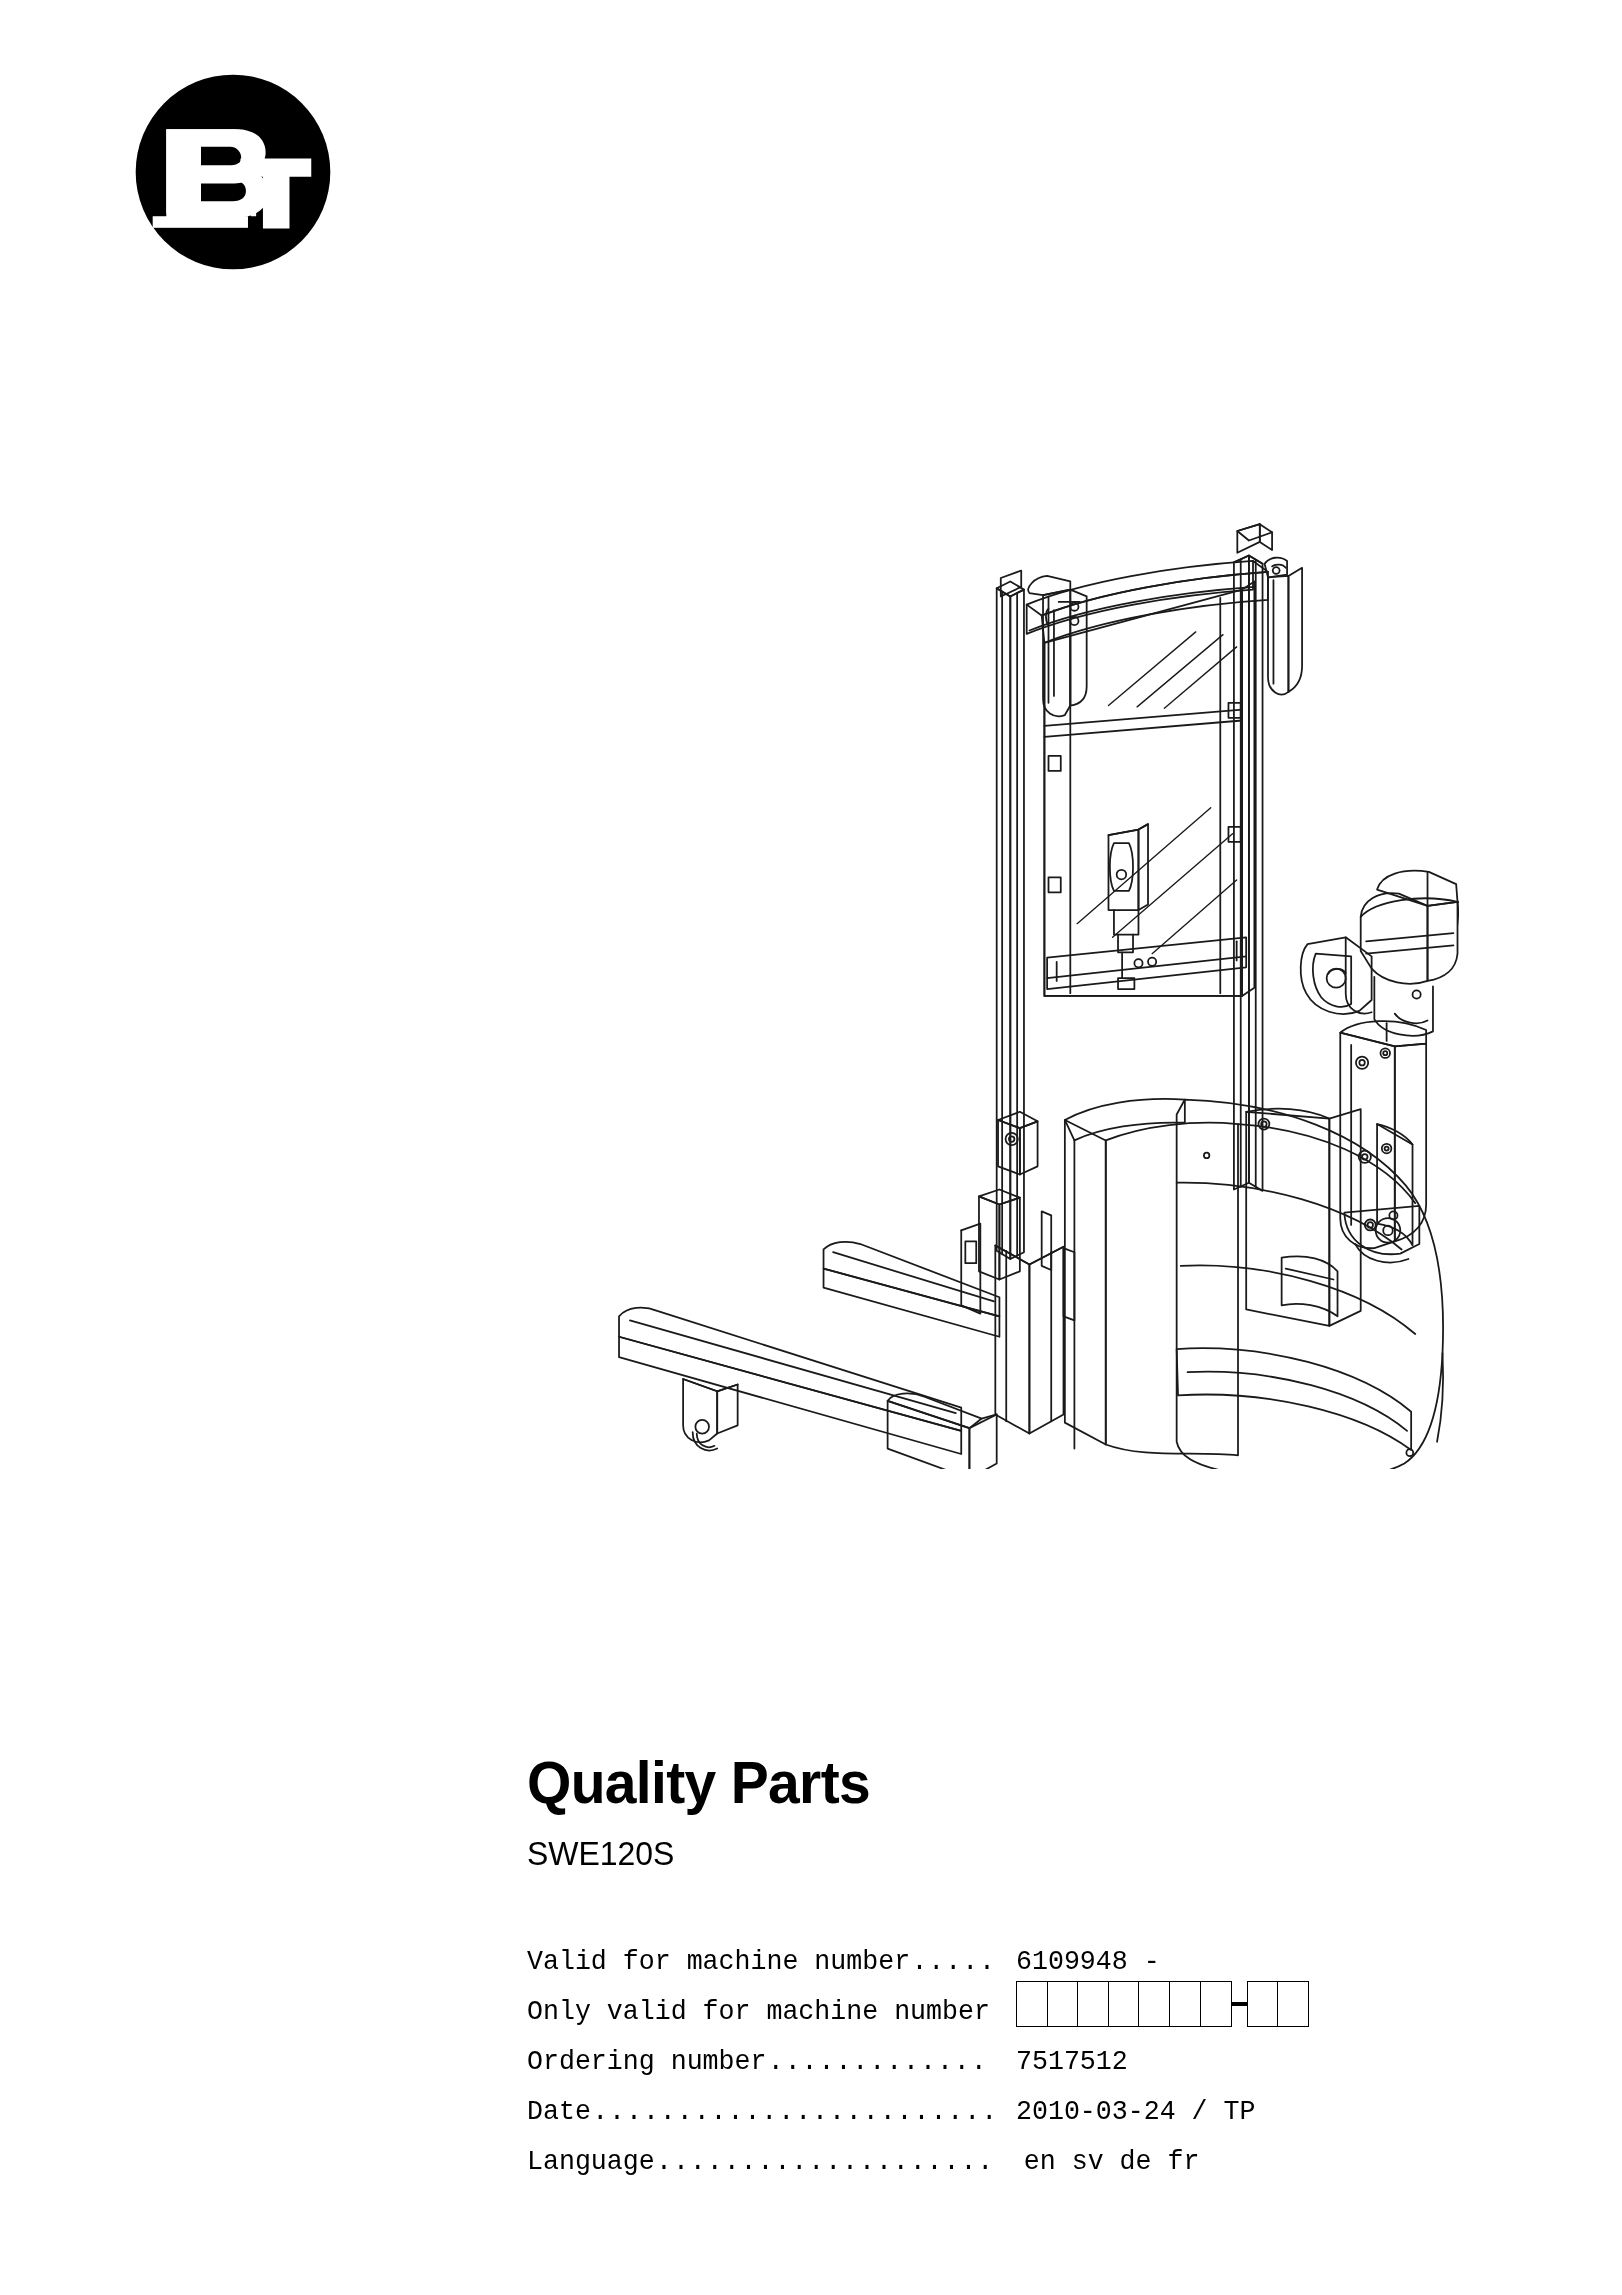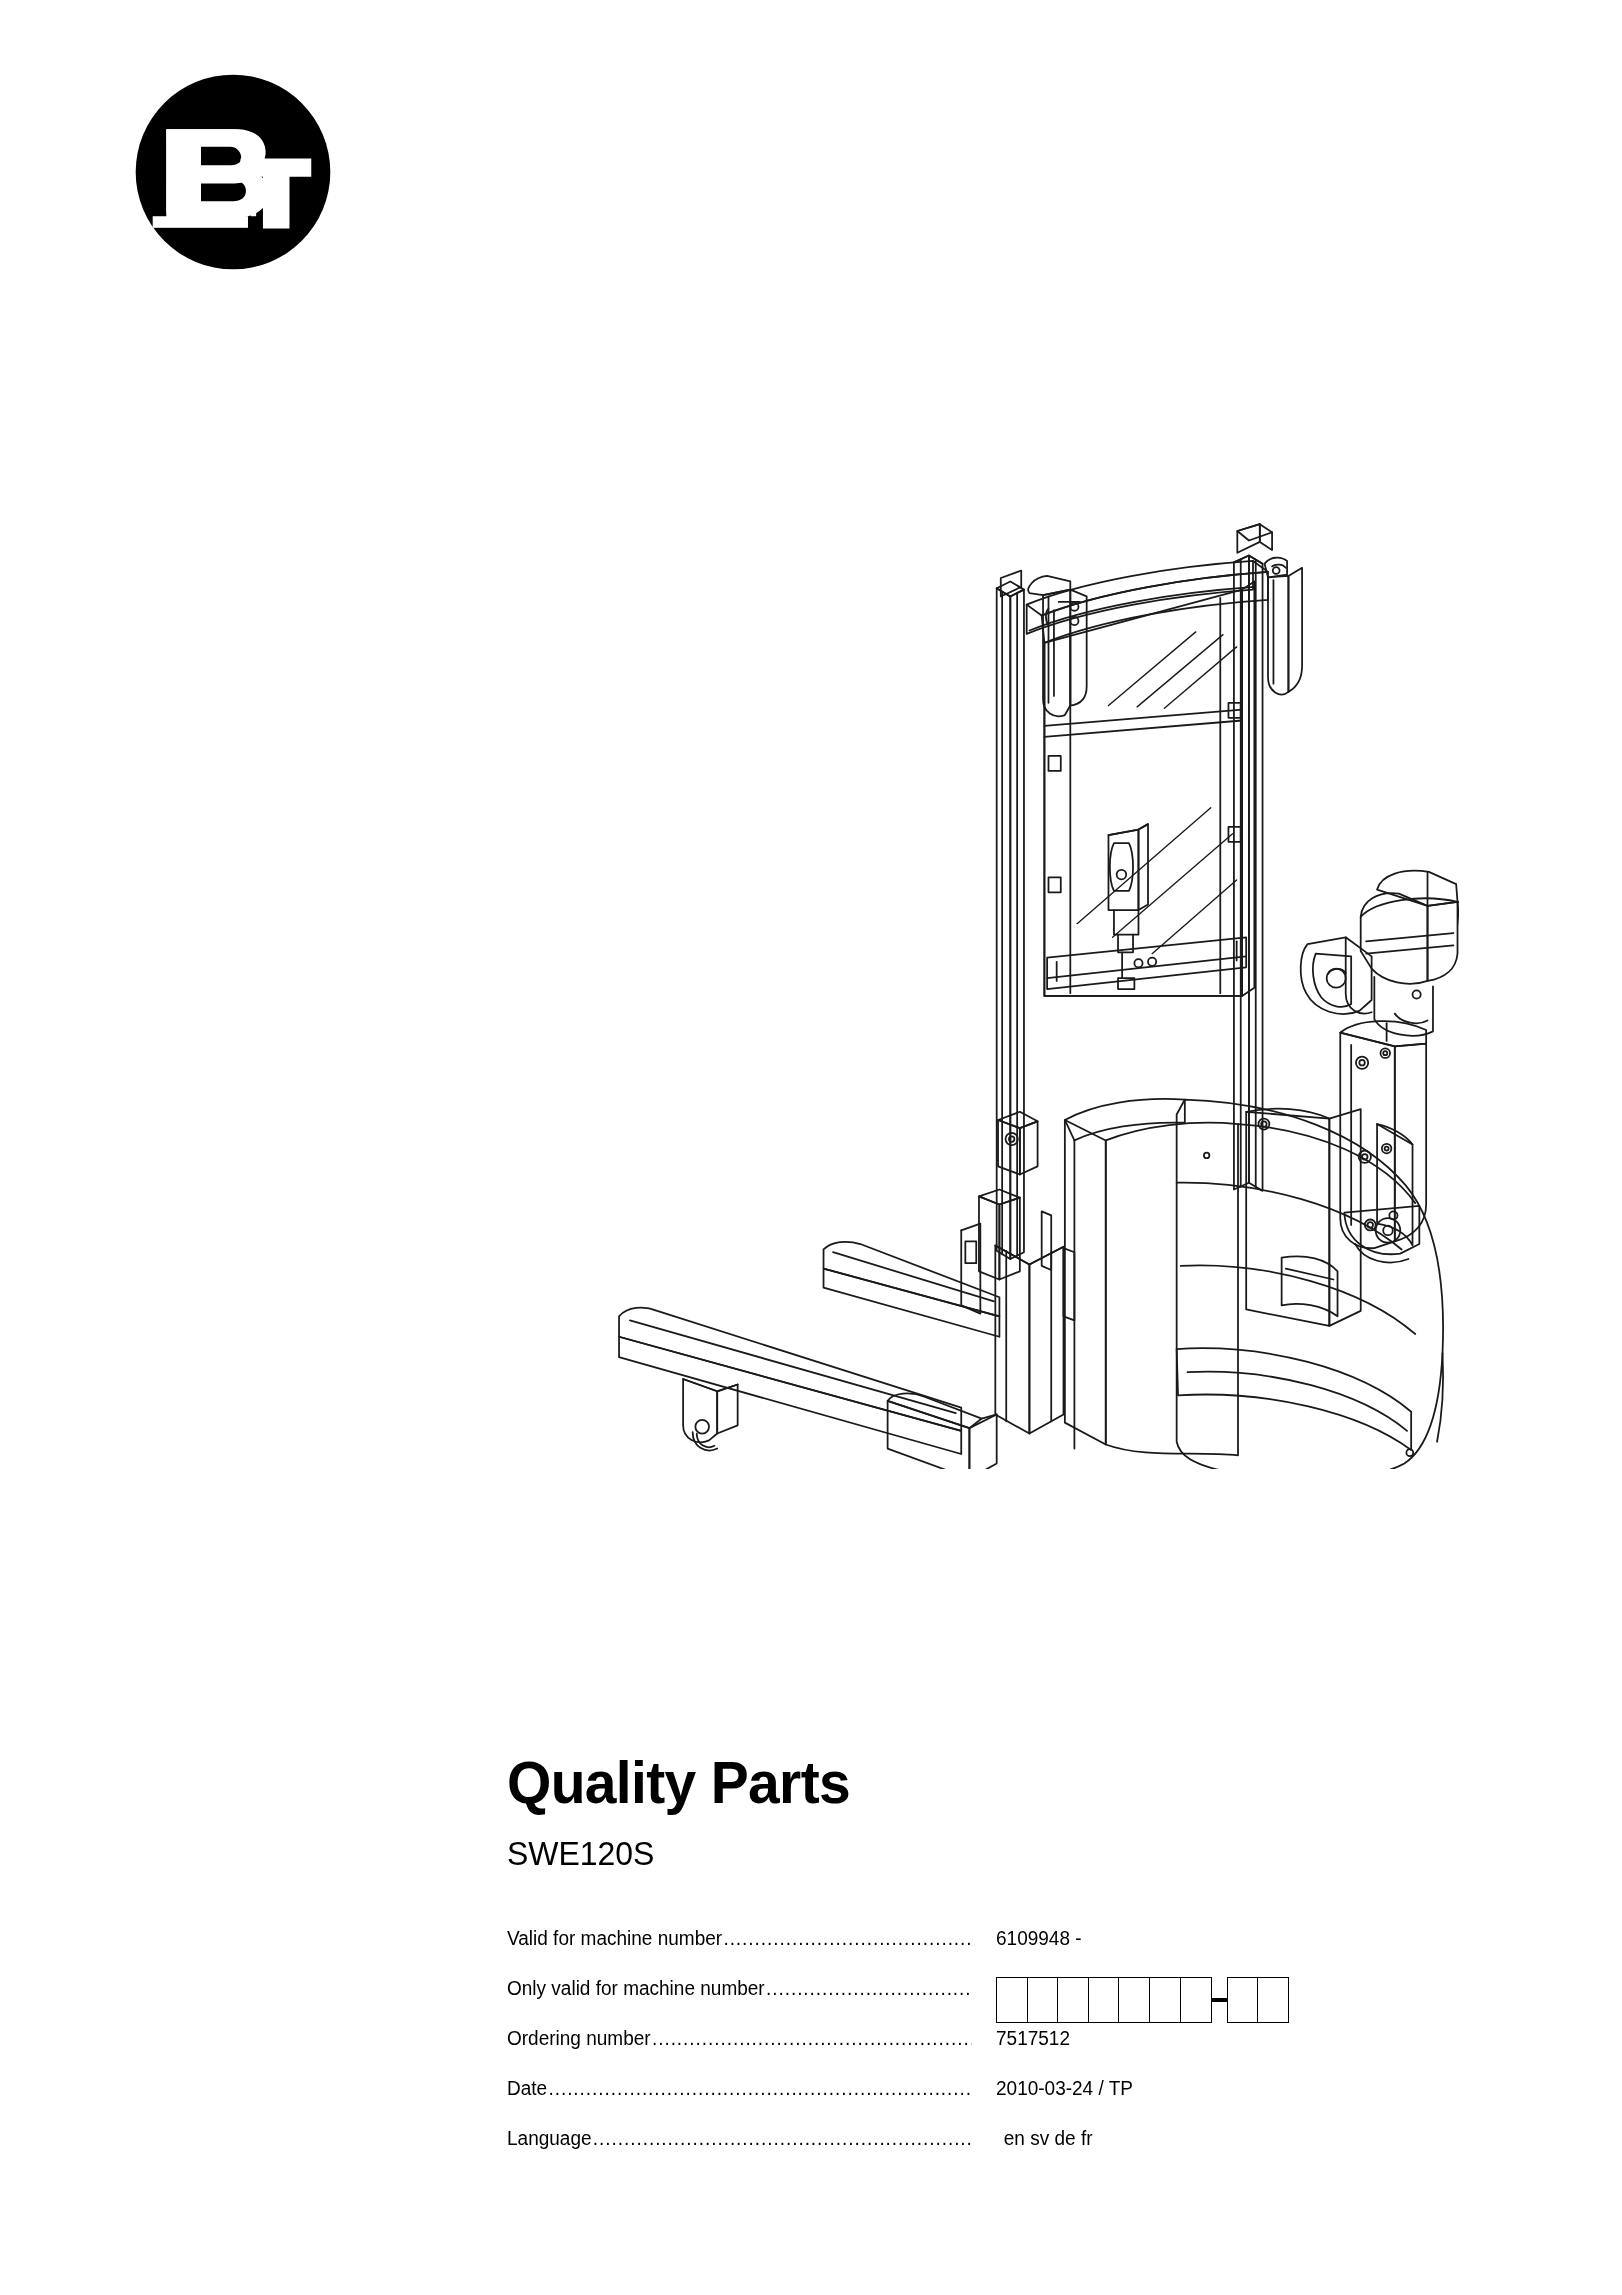--- a/index.html
+++ b/index.html
@@ -32,21 +32,21 @@
     left: 593px;
     top: 501px;
     width: 866px;
     height: 968px;
   }
   #illustration svg { display: block; width: 100%; height: 100%; }
 
   
   #cover-text {
     position: absolute;
-    left: 507px;
+    left: 527px;
     top: 1753px;
     width: 954px;
   }
 
   #doc-title {
     font-size: 60px;
     font-weight: bold;
     letter-spacing: -0.7px;
     line-height: 1.0;
     margin: 0 0 23px 0;
@@ -60,24 +60,25 @@
     font-weight: normal;
     line-height: 1.0;
     margin: 0 0 57px 0;
     transform: scaleX(0.94);
     transform-origin: left center;
     white-space: nowrap;
   }
 
   .spec-row {
     display: flex;
-    align-items: flex-start;
+    align-items: flex-end;
     height: 50px;
-    font-size: 20px;
+    font-size: 28px;
     white-space: nowrap;
+    font-family: Liberation Mono, monospace;
   }
   .spec-label-wrap {
     width: 489px;
     display: flex;
     align-items: baseline;
     overflow: hidden;
     transform: scaleX(0.95);
     transform-origin: left center;
   }
   .spec-label { flex: 0 0 auto; }

